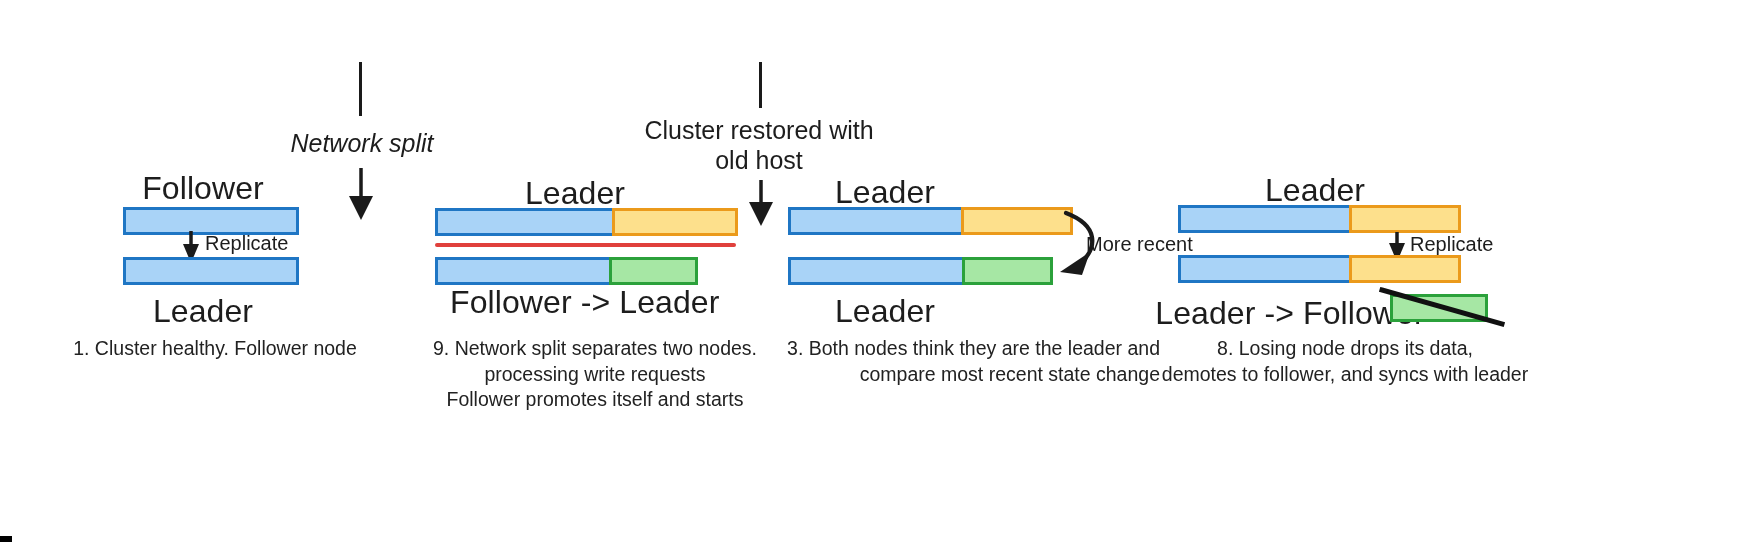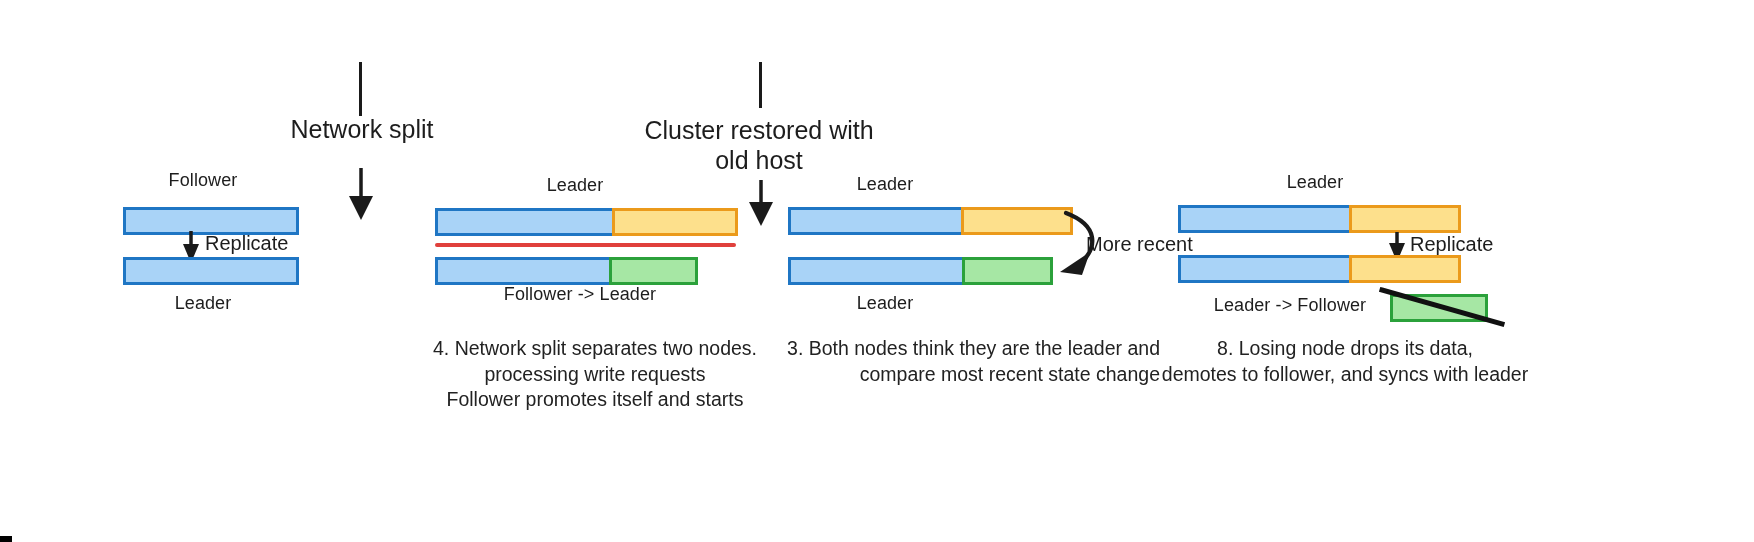--- a/index.html
+++ b/index.html
@@ -26,21 +26,21 @@
     height: 542px;
   }
   #panel-1 { left: 0px;    width: 430px; }
   #panel-2 { left: 430px;  width: 340px; }
   #panel-3 { left: 770px;  width: 380px; }
   #panel-4 { left: 1150px; width: 604px; }
 
   .node-title {
     position: absolute;
     text-align: center;
-    font-size: 18px;
+    font-size: 32px;
     color: #1d1d1d;
     white-space: nowrap;
     letter-spacing: 0.1px;
   }
 
   
   .node {
     position: absolute;
     display: flex;
     height: 28px;
@@ -125,25 +125,26 @@
     </svg>
     <div class="small-label" style="left:205px; top:232px;">Replicate</div>
 
     <div class="node" style="left:123px; top:257px;">
       <div class="seg blue" style="width:176px;"></div>
     </div>
 
     <div class="node-title" style="left:103px; top:293px; width:200px;">Leader</div>
 
     <div class="caption" style="left:25px; top:336px; width:380px;">
+      <div>1. Cluster healthy. Follower node</div>
     </div>
   </div>
 
   <div class="vline" style="left:359px; top:62px; height:54px;"></div>
-  <div class="divider-label" style="left:262px; top:114px; width:200px;">Network split</div>
+  <div class="divider-label" style="left:262px; top:128px; width:200px;font-style:italic;">Network split</div>
   <svg class="overlay" style="left:340px; top:168px;" width="42" height="60">
     <line x1="21" y1="0" x2="21" y2="32" stroke="#1a1a1a" stroke-width="3.5"></line>
     <polygon points="21,52 9,28 33,28" fill="#1a1a1a"></polygon>
   </svg>
 
   <div class="panel" id="panel-2">
     <div class="node-title" style="left:55px; top:175px; width:180px;">Leader</div>
 
     <div class="node" style="left:5px; top:208px;">
       <div class="seg blue" style="width:180px;"></div>
@@ -153,21 +154,21 @@
     <div class="red-line" style="left:5px; top:243px; width:301px;"></div>
 
     <div class="node" style="left:5px; top:257px;">
       <div class="seg blue" style="width:177px;"></div>
       <div class="seg green" style="width:89px;"></div>
     </div>
 
     <div class="node-title" style="left:20px; top:284px; width:260px;">Follower -&gt; Leader</div>
 
     <div class="caption" style="left:-10px; top:336px; width:350px;">
-      <div>4. Network split separates two nodes.</div>
+      <div>9. Network split separates two nodes.</div>
       <div>processing write requests</div>
       <div>Follower promotes itself and starts</div>
     </div>
   </div>
 
   <div class="vline" style="left:759px; top:62px; height:46px;"></div>
   <div class="divider-label" style="left:619px; top:115px; width:280px;">
     <div>Cluster restored with</div>
     <div>old host</div>
   </div>

